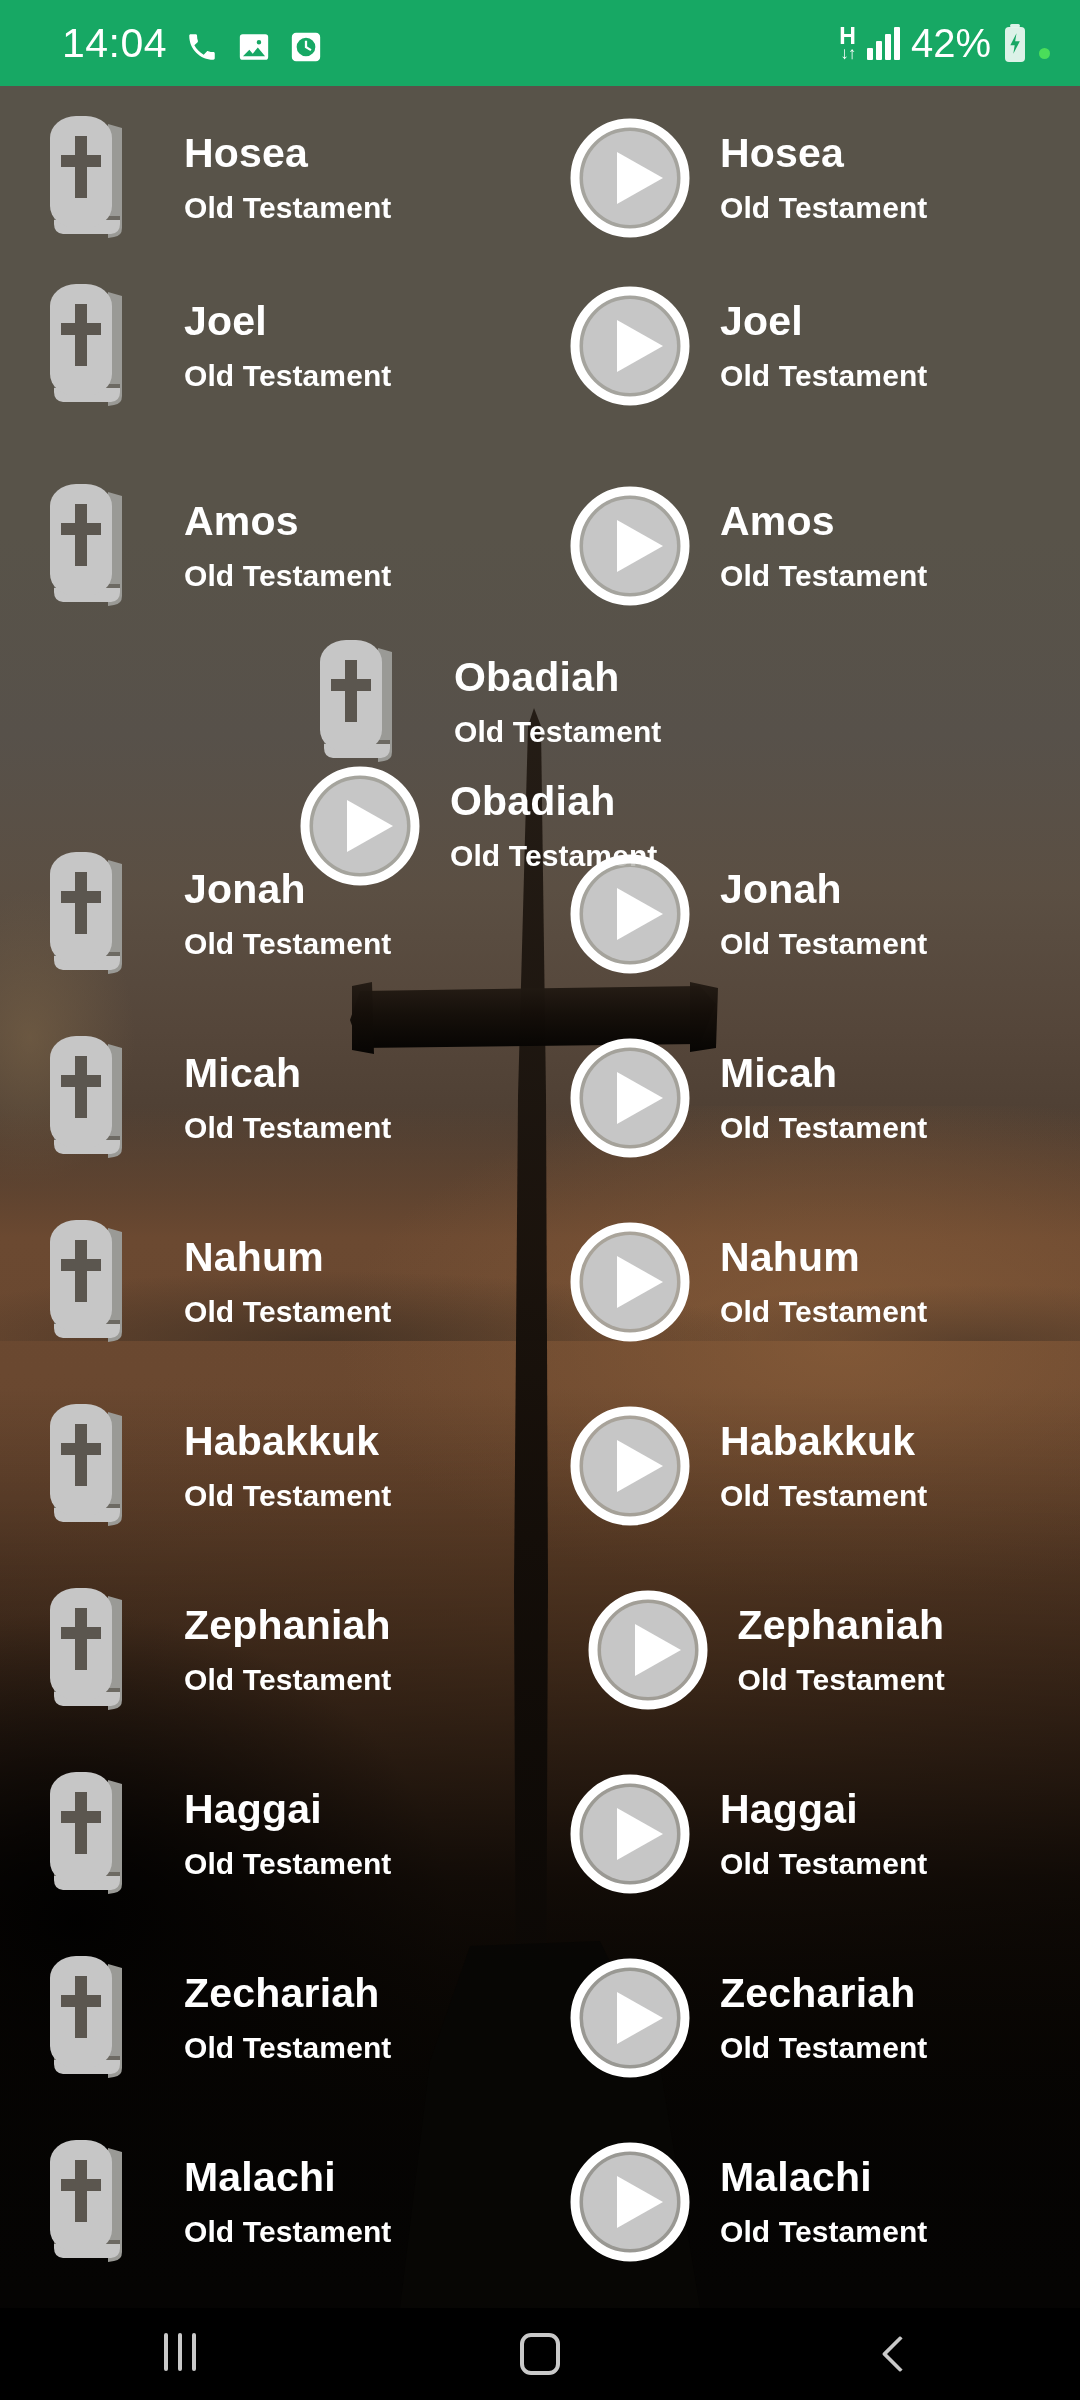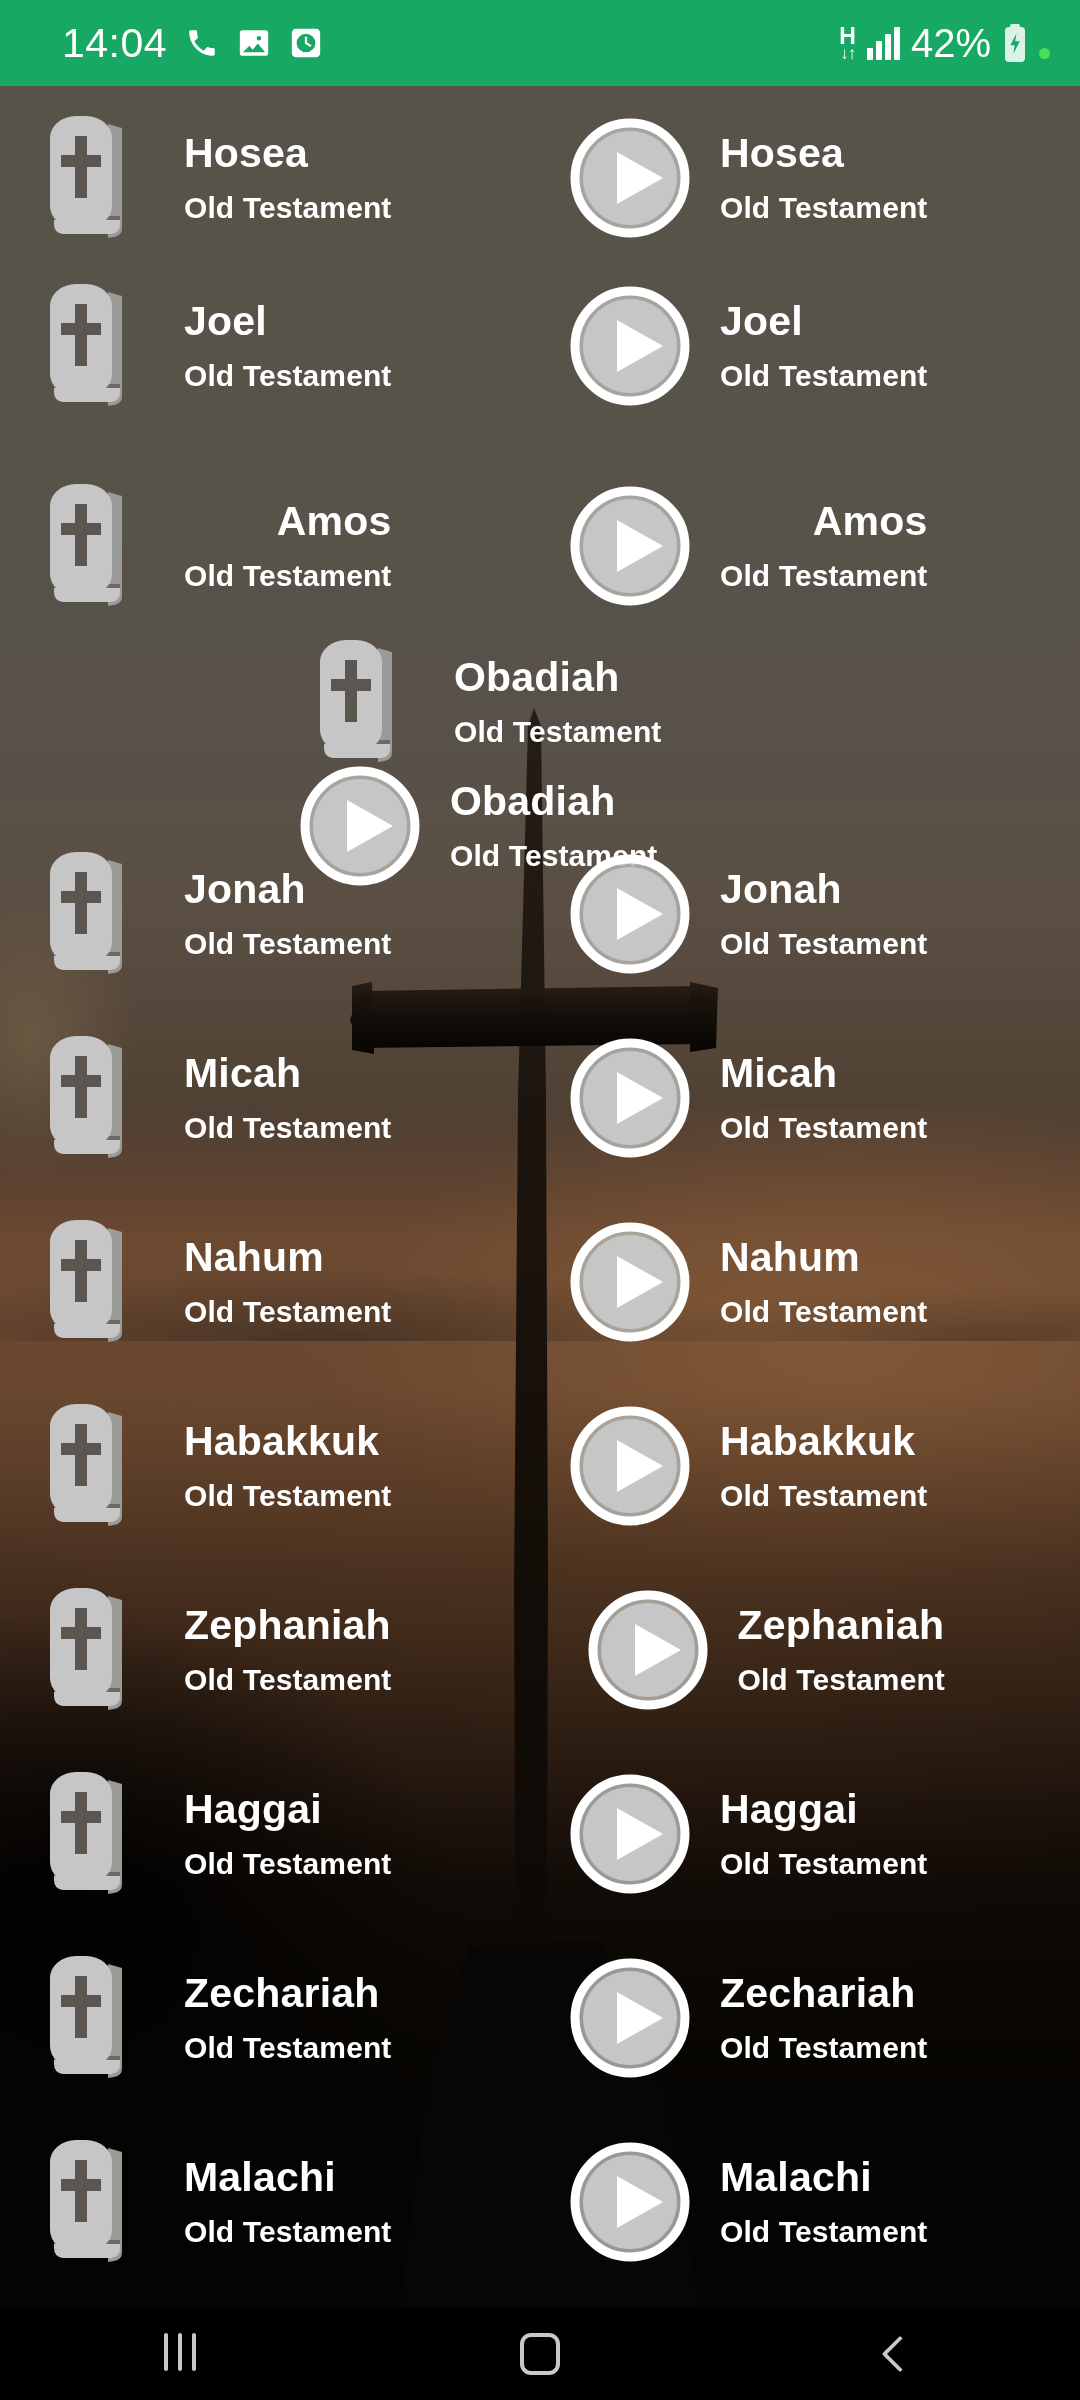--- a/index.html
+++ b/index.html
@@ -4,21 +4,21 @@
 <style>
   * { margin:0; padding:0; box-sizing:border-box; }
   html,body { width:1080px; height:2400px; overflow:hidden; background:#000; }
   body { font-family:"Liberation Sans", sans-serif; }
 
   
   #statusbar{
     position:absolute; left:0; top:0; width:1080px; height:86px;
     background:#17a864; display:flex; align-items:center; z-index:40;
   }
-  .sb-left{ display:flex; align-items:center; gap:18px; margin-left:62px; }
+  .sb-left{ display:flex; align-items:flex-end; gap:18px; margin-left:62px; }
   .sb-time{ color:#fff; font-size:41px; font-weight:400; letter-spacing:.5px; line-height:1; }
   .sb-right{ margin-left:auto; margin-right:30px; display:flex; align-items:center; gap:11px; }
   .sb-pct{ color:#fff; font-size:40px; font-weight:400; line-height:1; }
   .ic{ display:block; }
 
   
   .hspa{ display:flex; flex-direction:column; align-items:center; line-height:1; }
   .hspa .h{ color:#fff; font-size:23px; font-weight:700; line-height:1; }
   .hspa .arrows{ font-size:17px; color:#fff; line-height:1; margin-top:-3px; letter-spacing:-1px;}
 
@@ -218,21 +218,21 @@
     <circle cx="60" cy="60" r="55" fill="none" stroke="#ffffff" stroke-width="9"></circle>
     <circle cx="60" cy="60" r="47" fill="#c6c6c6"></circle>
     <path d="M47 34 L93 60 L47 86 Z" fill="#ffffff"></path>
   </svg></span>
       <span class="meta">
         <span class="bk-title">Joel</span>
         <span class="bk-sub">Old Testament</span>
       </span>
     </div>
     </div>
-    <div class="row" style="top: 368px; text-align: right;">
+    <div class="row" style="top: 368px;">
     <div class="col">
       <span class="bookicon"><svg width="104" height="128" viewBox="0 0 104 128">
     <path d="M86 14 v100 q0 8 -8 9 l-6 1 V10 z" fill="#9a9a96"></path>
     <path d="M18 110 q0 9 9 10 h48 q9 -1 9 -10 v-6 H18 z" fill="#c6c6c6"></path>
     <path d="M18 104 h66" stroke="#6d6a63" stroke-width="4" fill="none"></path>
     <rect x="14" y="2" width="62" height="112" rx="26" ry="22" fill="#c6c6c6"></rect>
     <rect x="39" y="22" width="12" height="62" fill="#5b564f"></rect>
     <rect x="25" y="41" width="40" height="12" fill="#5b564f"></rect>
   </svg></span>
       <span class="meta">

